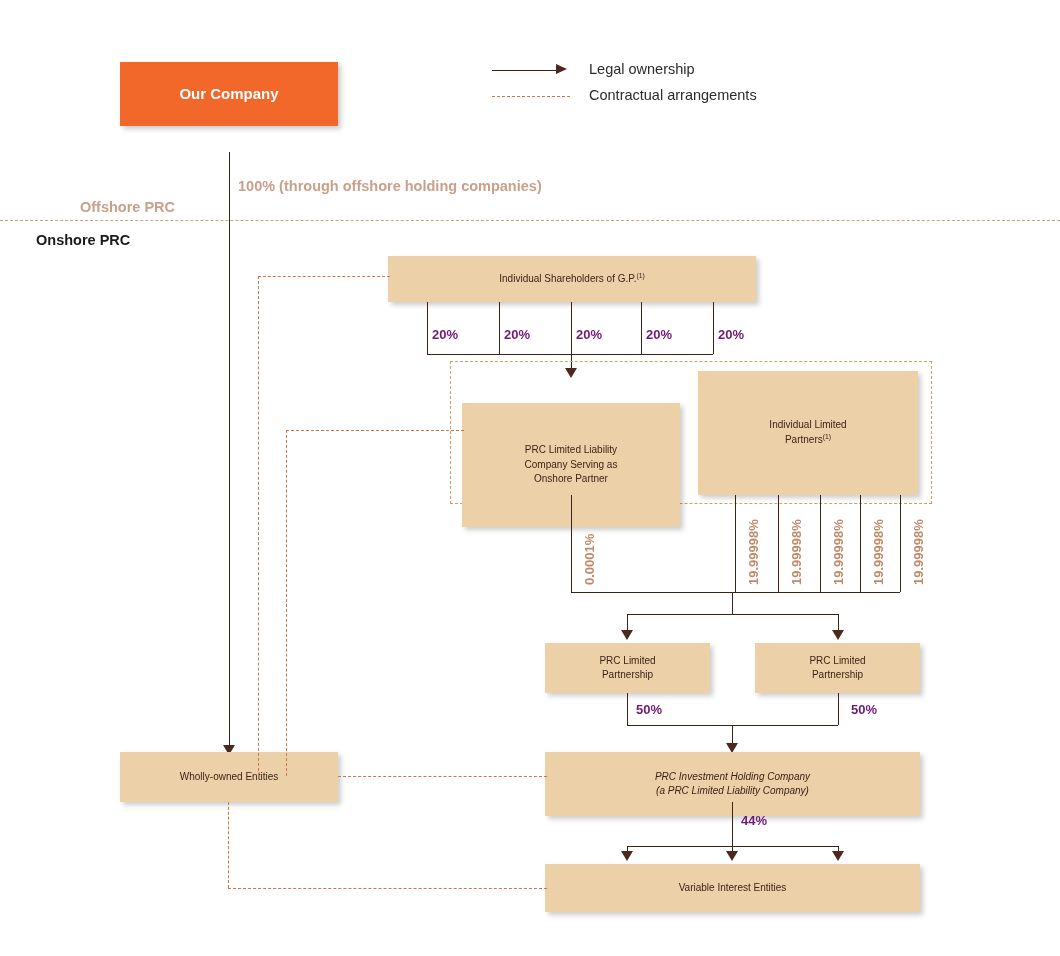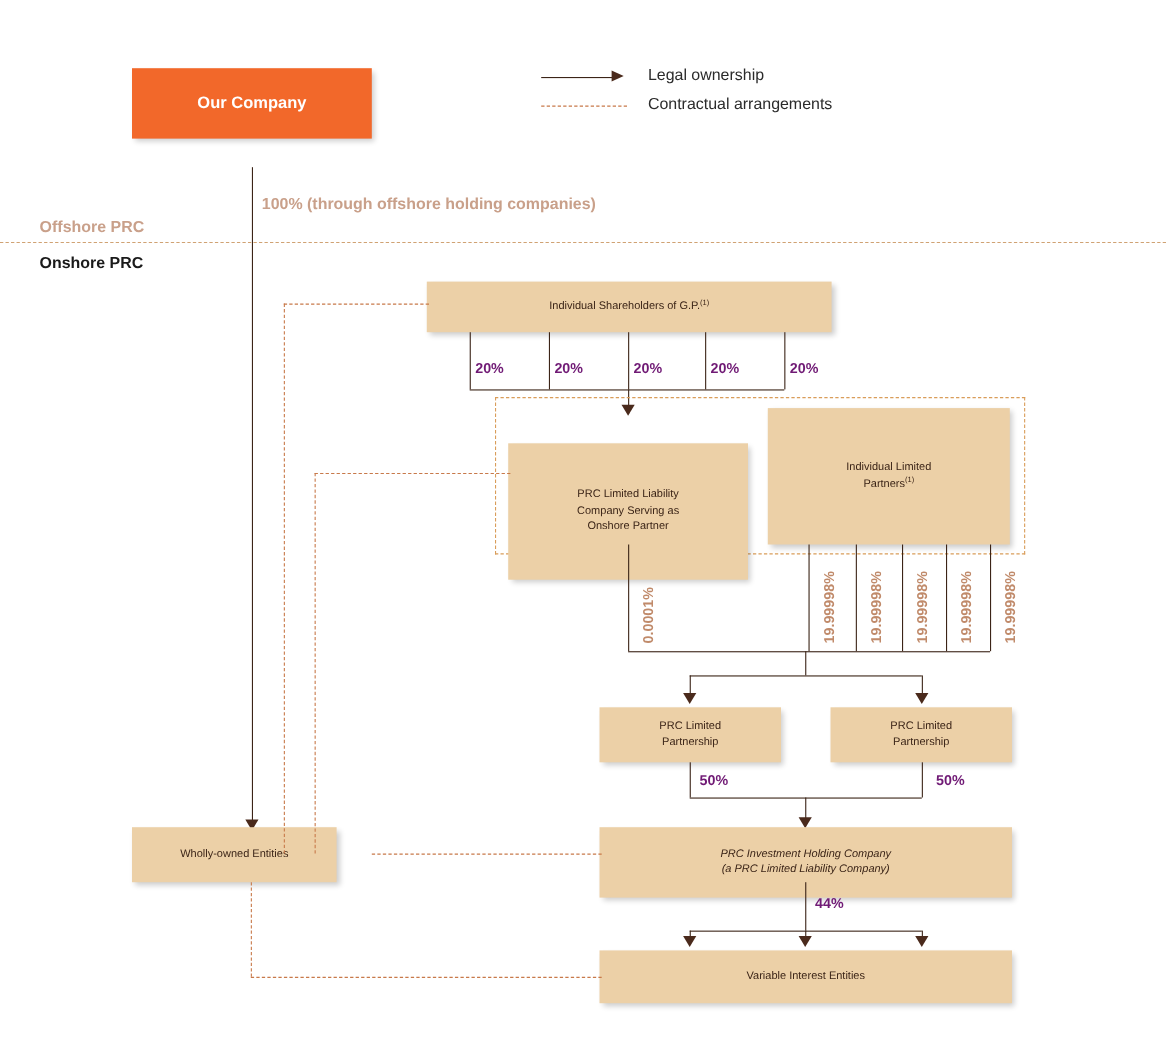--- a/index.html
+++ b/index.html
@@ -95,21 +95,21 @@
     position:absolute;
     height:0;
     border-top:1.6px dashed #d0a273;
   }
   .region-label{
     position:absolute;
     font-weight:bold;
     font-size:14.5px;
     white-space:nowrap;
   }
-  .region-off{color:#c9a08a;}
+  .region-off{color:#c9a08a;margin-left:44px;}
   .region-on{color:#1a1a1a;}
 
   
   .legend-text{
     position:absolute;
     font-size:14.5px;
     color:#2b2b2b;
     white-space:nowrap;
   }
   .legend-solid{
@@ -252,21 +252,21 @@
   <div class="vline" style="left:732px; top:802px; height:44px;"></div>
   <div class="pct" style="left:741px; top:813px;">44%</div>
   <div class="hline" style="left:627px; top:846px; width:211px;"></div>
   <div class="vline" style="left:627px; top:846px; height:12px;"></div>
   <div class="vline" style="left:732px; top:846px; height:12px;"></div>
   <div class="vline" style="left:838px; top:846px; height:12px;"></div>
   <div class="arrow" style="left:621px; top:851px;"></div>
   <div class="arrow" style="left:726px; top:851px;"></div>
   <div class="arrow" style="left:832px; top:851px;"></div>
 
-  <div class="box box-tan" style="left:120px; top:752px; width:186px; height:50px;">
+  <div class="box box-tan" style="left:120px; top:752px; width:218px; height:50px;">
     <span class="inner">Wholly-owned Entities</span>
   </div>
 
   <div class="box box-tan" style="left:545px; top:864px; width:375px; height:48px;">
     <span class="inner">Variable Interest Entities</span>
   </div>
 
   <div class="dhline" style="left:258px; top:276px; width:132px;"></div>
   <div class="dvline" style="left:258px; top:276px; height:500px;"></div>
 

